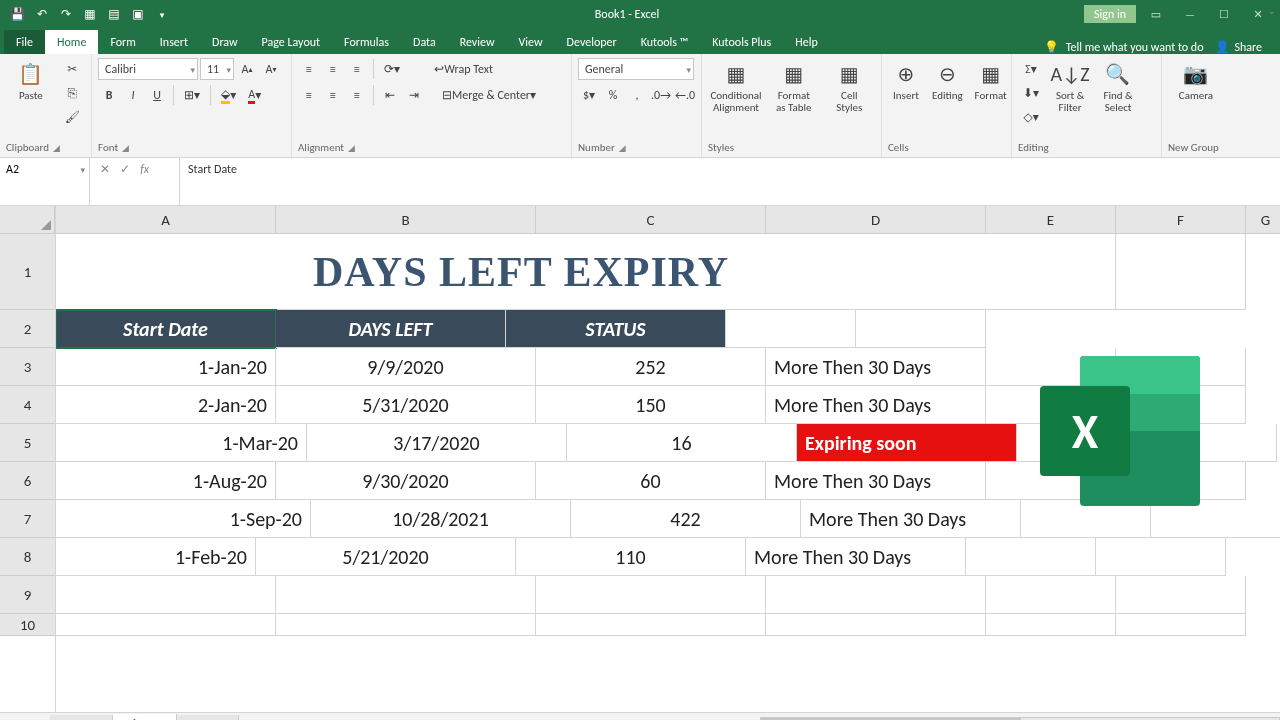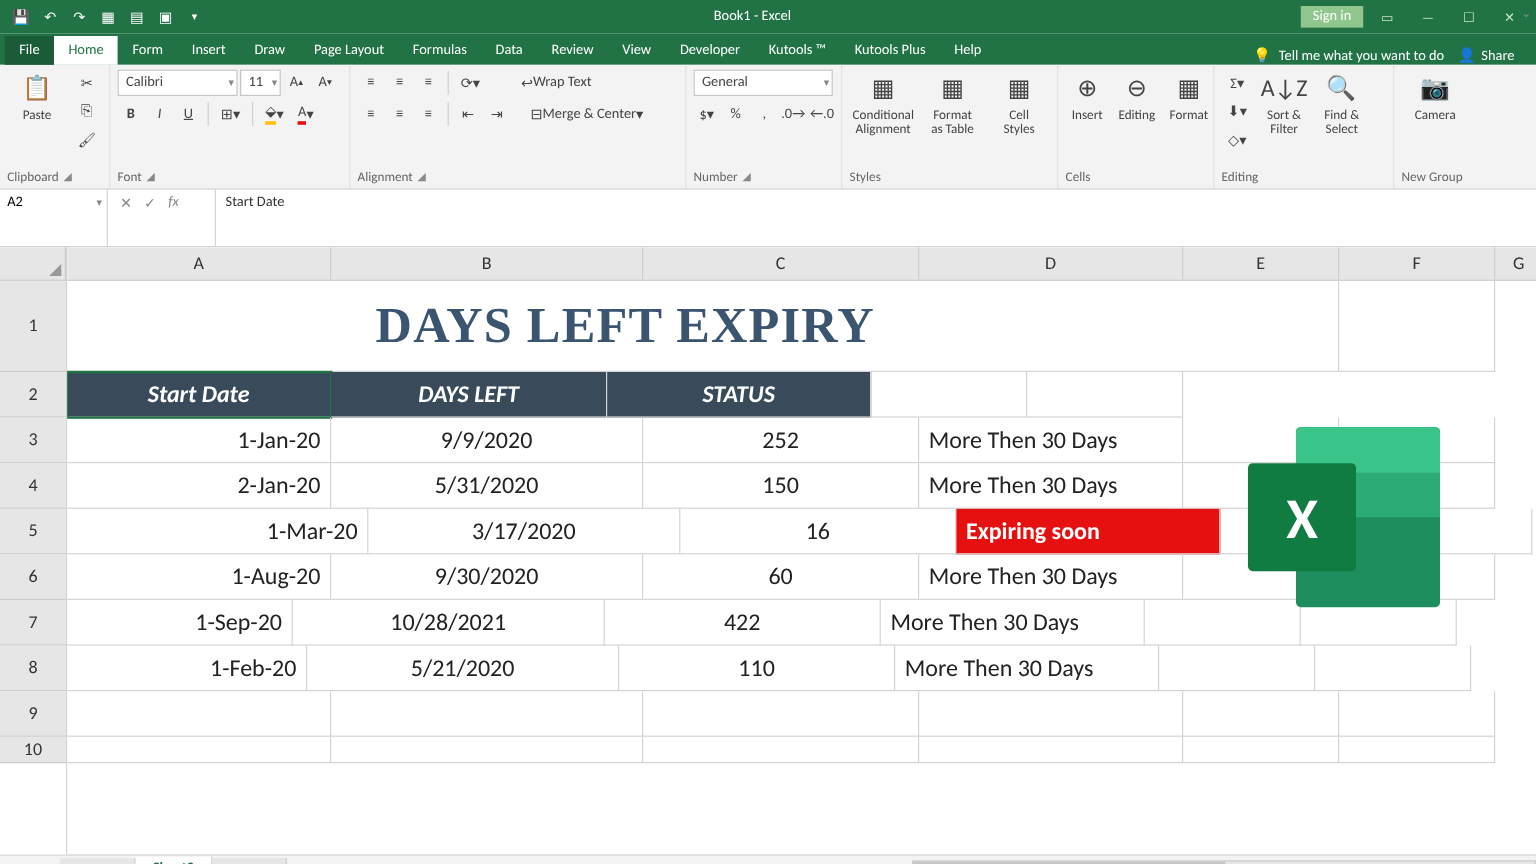--- a/index.html
+++ b/index.html
@@ -374,21 +374,21 @@
           </div>
           <div class="cellrow">
             <div class="cell right" style="width:220px;">1-Aug-20</div>
             <div class="cell center" style="width:260px;">9/30/2020</div>
             <div class="cell center" style="width:230px;">60</div>
             <div class="cell " style="width:220px;">More Then 30 Days</div>
             <div class="cell" style="width:130px;"></div>
             <div class="cell" style="width:130px;"></div>
           </div>
           <div class="cellrow">
-            <div class="cell right" style="width:188px;text-align:right;">1-Sep-20</div>
+            <div class="cell right" style="width:255px;text-align:right;">1-Sep-20</div>
             <div class="cell center" style="width:260px;">10/28/2021</div>
             <div class="cell center" style="width:230px;">422</div>
             <div class="cell " style="width:220px;">More Then 30 Days</div>
             <div class="cell" style="width:130px;"></div>
             <div class="cell" style="width:130px;"></div>
           </div>
           <div class="cellrow">
             <div class="cell right" style="width:200px;">1-Feb-20</div>
             <div class="cell center" style="width:260px;">5/21/2020</div>
             <div class="cell center" style="width:230px;">110</div>

